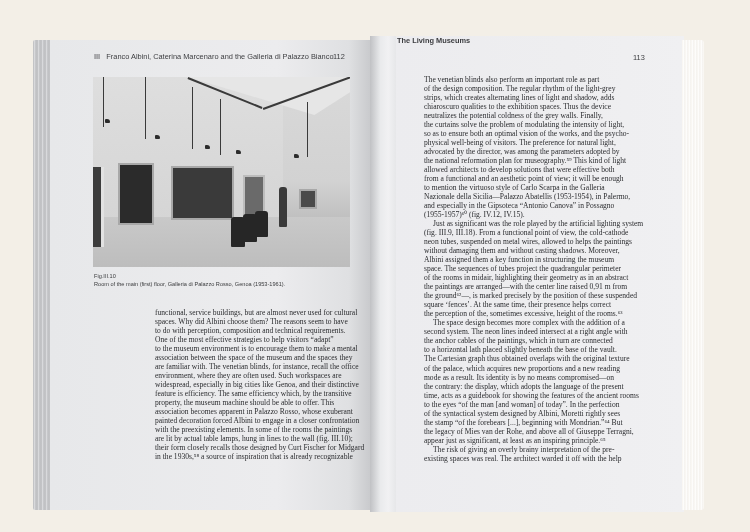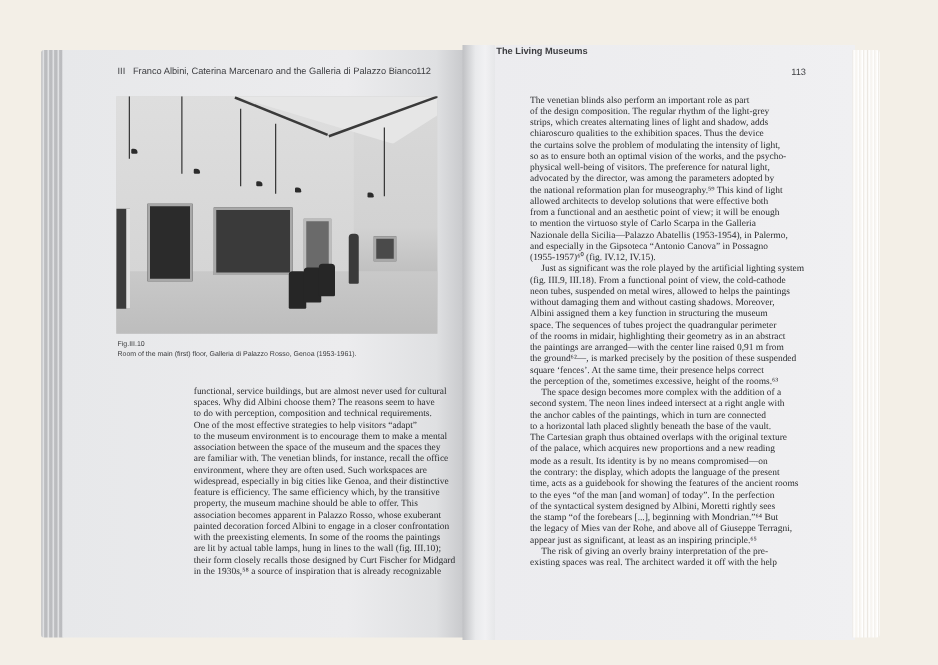--- a/index.html
+++ b/index.html
@@ -133,20 +133,21 @@
   </div>
 
   <div class="running-head" style="left:397px; top:36px;font-weight:bold;">The Living Museums</div>
   <div class="folio" style="left:633px; top:53px;">113</div>
 
   <div class="body-text" id="right-body" style="left:424px; top:56px;margin-top:19px;">
       <span class="line">The venetian blinds also perform an important role as part</span>
       <span class="line">of the design composition. The regular rhythm of the light-grey</span>
       <span class="line">strips, which creates alternating lines of light and shadow, adds</span>
       <span class="line">chiaroscuro qualities to the exhibition spaces. Thus the device</span>
+      <span class="line">neutralizes the potential coldness of the grey walls. Finally,</span>
       <span class="line">the curtains solve the problem of modulating the intensity of light,</span>
       <span class="line">so as to ensure both an optimal vision of the works, and the psycho-</span>
       <span class="line">physical well-being of visitors. The preference for natural light,</span>
       <span class="line">advocated by the director, was among the parameters adopted by</span>
       <span class="line">the national reformation plan for museography.⁵⁹ This kind of light</span>
       <span class="line">allowed architects to develop solutions that were effective both</span>
       <span class="line">from a functional and an aesthetic point of view; it will be enough</span>
       <span class="line">to mention the virtuoso style of Carlo Scarpa in the Galleria</span>
       <span class="line">Nazionale della Sicilia—Palazzo Abatellis (1953-1954), in Palermo,</span>
       <span class="line">and especially in the Gipsoteca “Antonio Canova” in Possagno</span>

